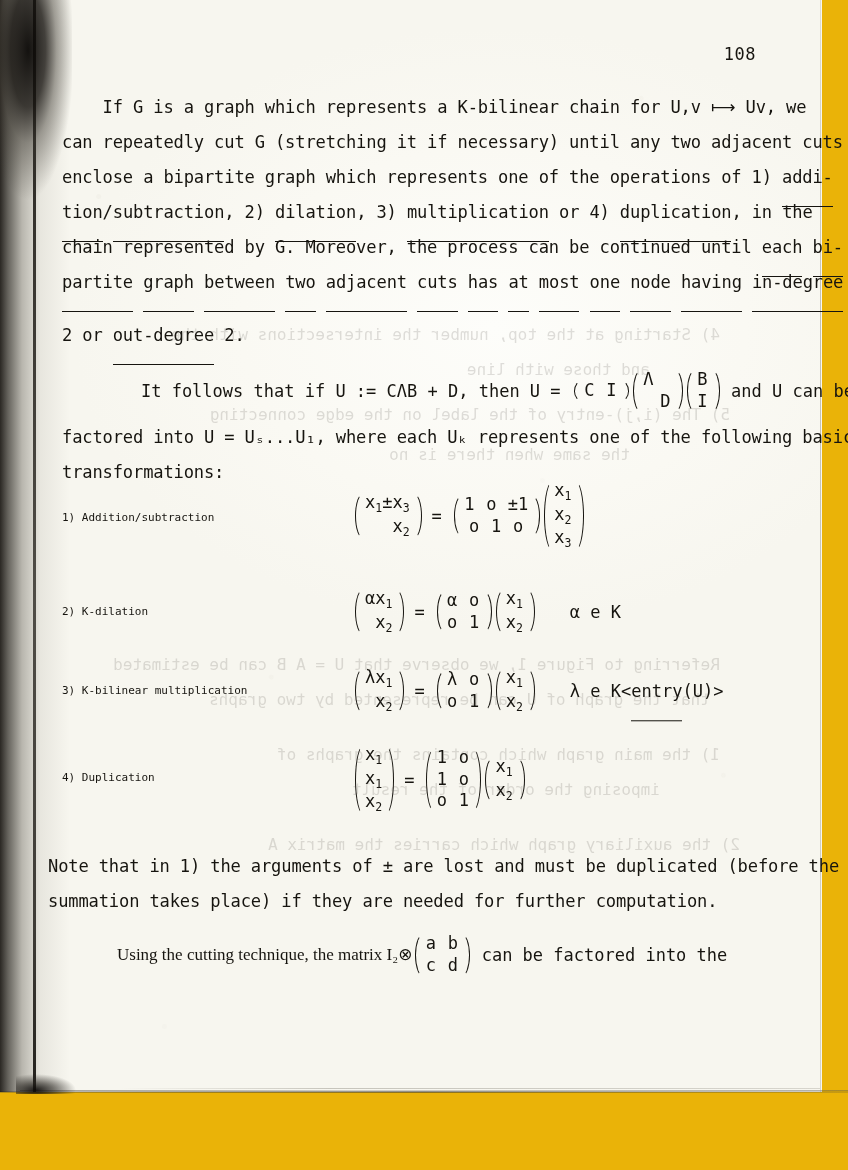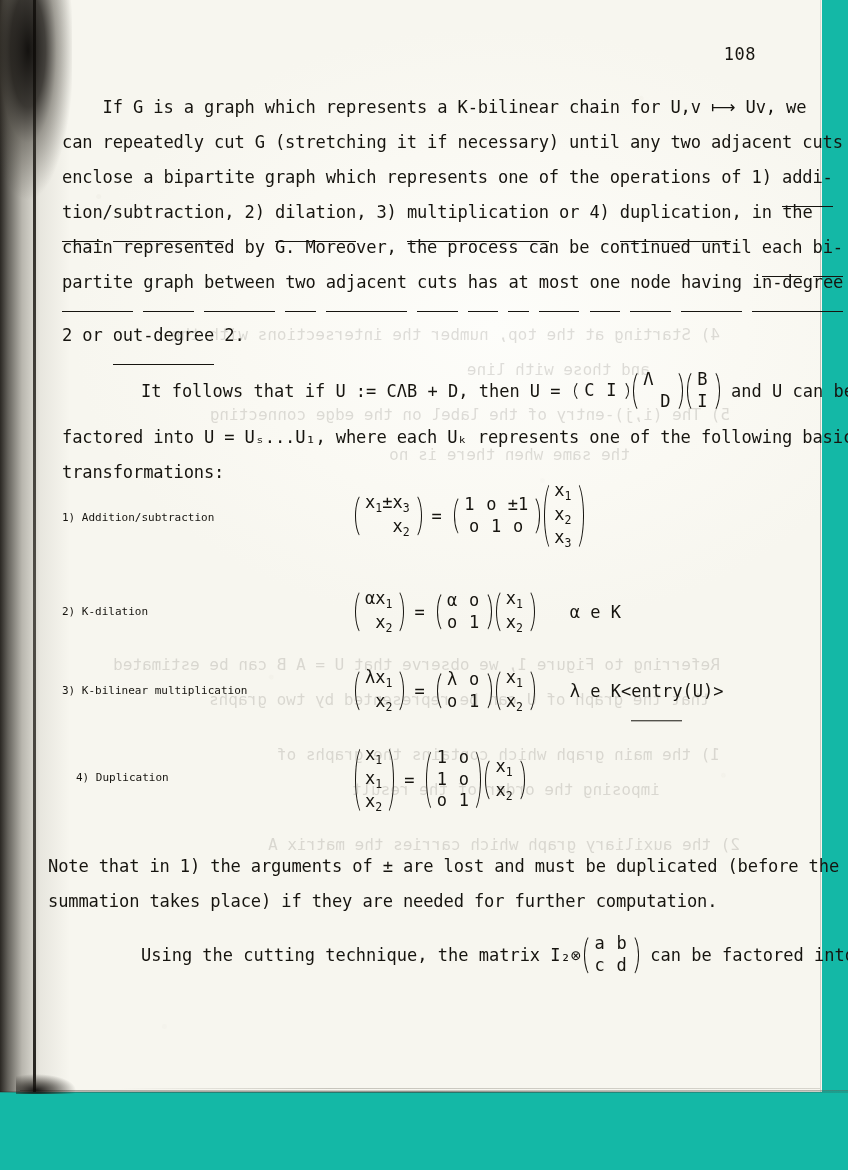--- a/index.html
+++ b/index.html
@@ -2,21 +2,21 @@
 <html><head>
 <meta charset="utf-8">
 <style>
   html,body{margin:0;padding:0;background:#ffffff;}
   body{
     width:848px;height:1170px;overflow:hidden;position:relative;
     font-family:"DejaVu Sans Mono","Liberation Mono",monospace;
   }
 
   
-  #scan{position:absolute;inset:0;background:#14b8a6;}
+  #scan{position:absolute;inset:0;background:#eab308;}
 
   #paper{
     position:absolute;left:0;top:0;width:822px;height:1092px;
     background:
       radial-gradient(ellipse 420px 300px at 60% 30%, #fdfdfa 0%, #faf9f3 60%, #f7f6ef 100%),
       #faf9f3;
   }
   
   #grain{
     position:absolute;inset:0;opacity:.55;
@@ -241,21 +241,21 @@
           <span class="mx">
             <span class="paren l"></span>
             <span class="rows">
               <span class="row"><span class="cell">x<sub>1</sub></span></span>
               <span class="row"><span class="cell">x<sub>2</sub></span></span>
             </span>
             <span class="paren r"></span>
           </span>
           <span class="cond"><span>λ e K&lt;</span><u class="w">entry</u><span>(U)&gt;</span></span>
         </div>
-        <div class="item" style="top: 771px; margin-left: 14px;">4) Duplication</div>
+        <div class="item" style="top: 771px;">4) Duplication</div>
         <div class="eq" style="left: 352px; top: 780px; transform: translateY(-50%);">
           <span class="mx">
             <span class="paren l"></span>
             <span class="rows">
               <span class="row"><span class="cell">x<sub>1</sub></span></span>
               <span class="row"><span class="cell">x<sub>1</sub></span></span>
               <span class="row"><span class="cell">x<sub>2</sub></span></span>
             </span>
             <span class="paren r"></span>
           </span>
@@ -274,21 +274,21 @@
             <span class="rows">
               <span class="row"><span class="cell">x<sub>1</sub></span></span>
               <span class="row"><span class="cell">x<sub>2</sub></span></span>
             </span>
             <span class="paren r"></span>
           </span>
         </div>
         <div class="line" style="top: 858px; left: 48px;">Note that in 1) the arguments of ± are lost and must be duplicated (before the</div>
         <div class="line" style="top: 893px; left: 48px;">summation takes place) if they are needed for further computation.</div>
         <div class="eq" style="left: 100px; top: 955px; transform: translateY(-50%);">
-          <span style="white-space: pre;">    Using the cutting technique, the matrix I₂⊗</span>
+          <span style="white-space: pre; font-family: Liberation Serif, serif;">    Using the cutting technique, the matrix I₂⊗</span>
           <span class="mx">
             <span class="paren l"></span>
             <span class="rows">
               <span class="row"><span class="cell">a</span><span class="cell">b</span></span>
               <span class="row"><span class="cell">c</span><span class="cell">d</span></span>
             </span>
             <span class="paren r"></span>
           </span>
           <span style="white-space: pre;"> can be factored into the</span>
         </div>

